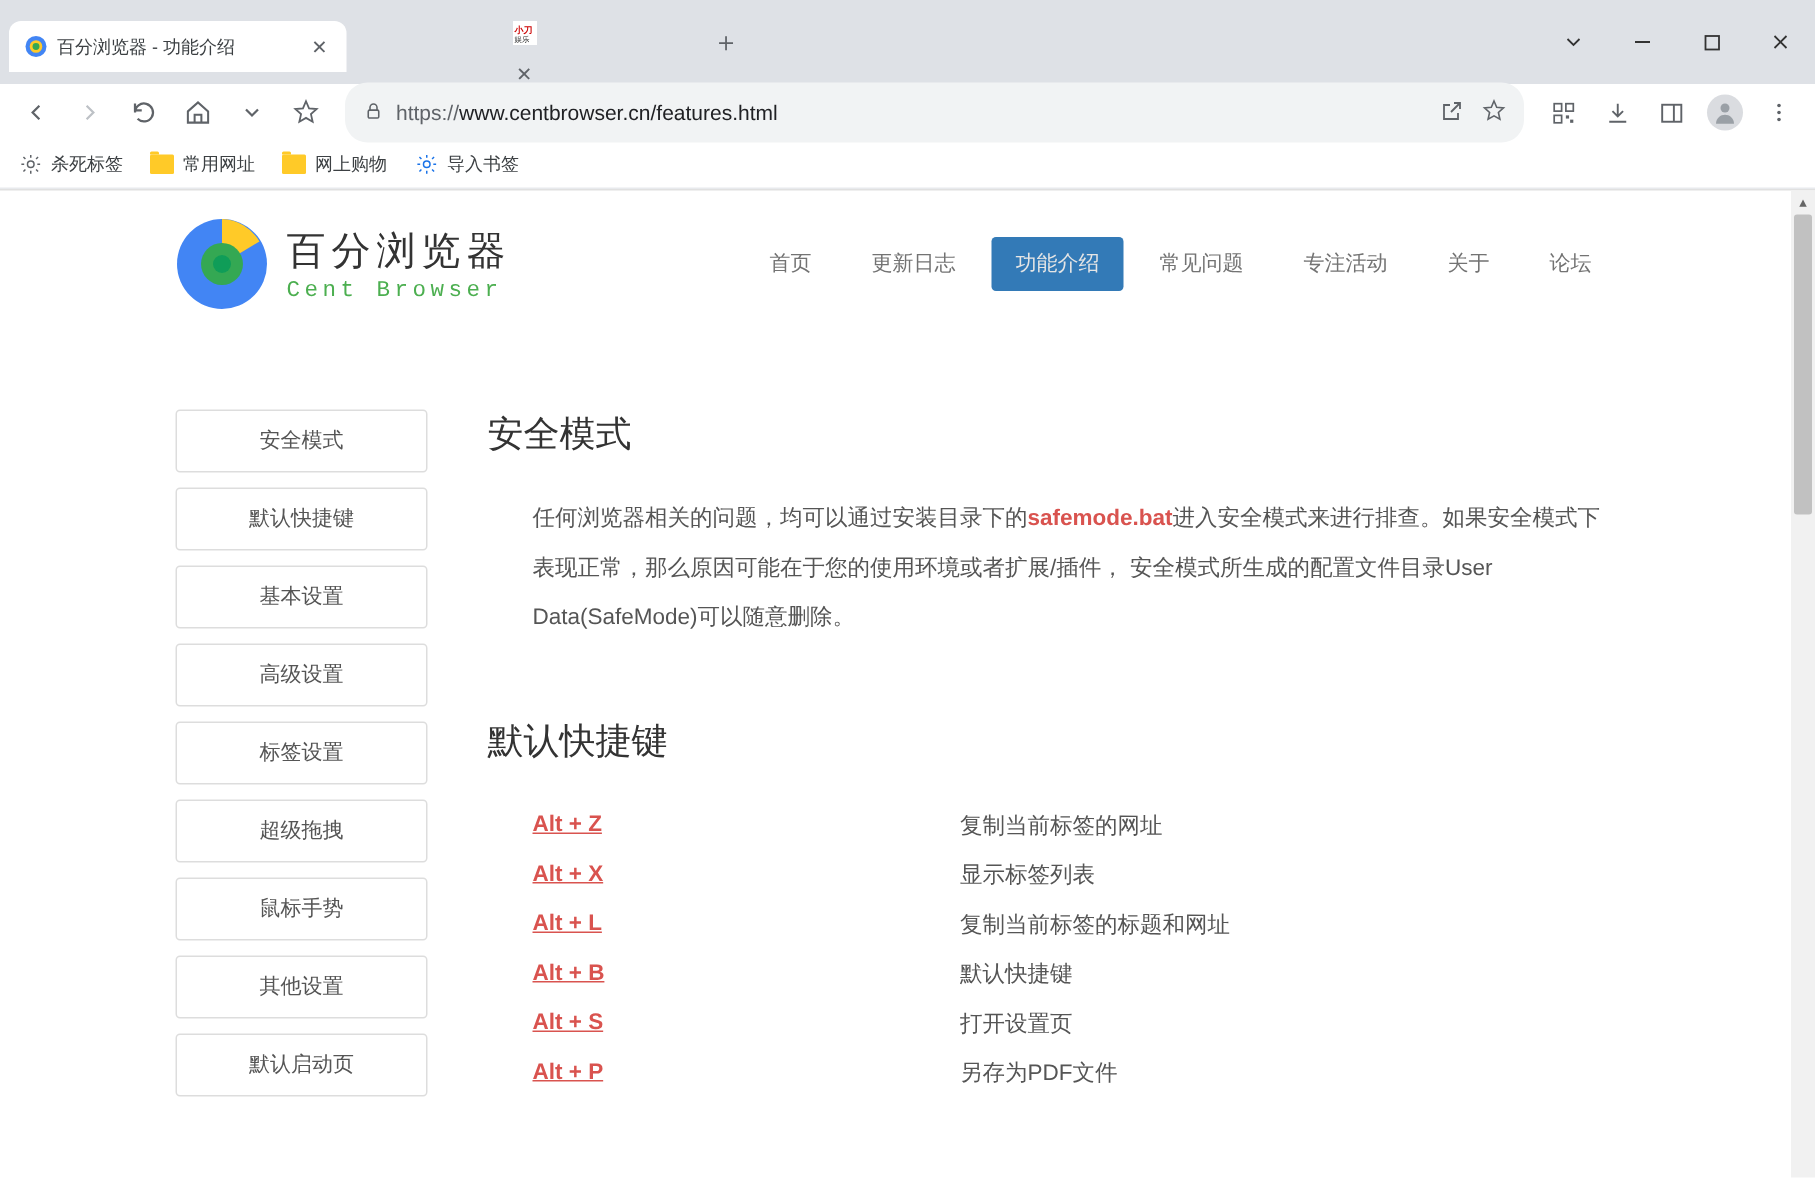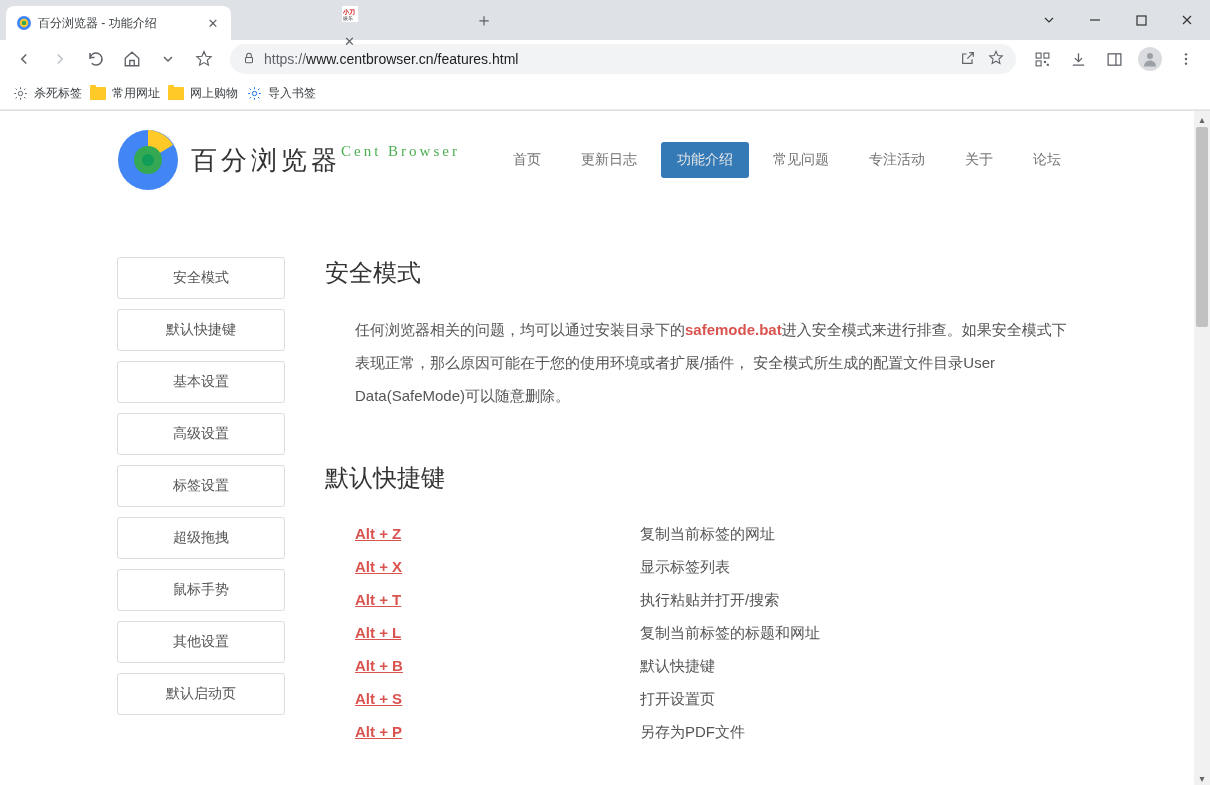--- a/index.html
+++ b/index.html
@@ -1,60 +1,60 @@
 <!DOCTYPE html>
 <html><head>
 <meta charset="utf-8">
 <style>
 * { margin: 0; padding: 0; box-sizing: border-box; }
 body { font-family: "Microsoft YaHei", Arial, sans-serif; font-size: 13px; color: #333; background: #fff; width: 1210px; height: 785px; overflow: hidden; position: relative; }
 
 
 .window-chrome { background: #fff; border-bottom: 1px solid #e0e0e0; }
-.tab-bar { display: flex; align-items: center; height: 40px; background: #dee1e6; }
+.tab-bar { display: flex; align-items: center; height: 56px; background: #dee1e6; }
 .tab { display: flex; align-items: center; height: 34px; padding: 0 10px; background: #fff; border-radius: 8px 8px 0 0; margin-top: 6px; margin-left: 6px; min-width: 225px; max-width: 225px; gap: 6px; position: relative; cursor: pointer; }
 .tab.inactive { background: transparent; flex-direction: column; }
 .tab-favicon { width: 16px; height: 16px; flex-shrink: 0; }
 .tab-title { flex: 1; white-space: nowrap; overflow: hidden; text-overflow: ellipsis; font-size: 12px; color: #3c4043; }
 .tab-close { width: 16px; height: 16px; display: flex; align-items: center; justify-content: center; color: #5f6368; cursor: pointer; border-radius: 50%; font-size: 13px; }
 .new-tab-btn { width: 28px; height: 28px; display: flex; align-items: center; justify-content: center; margin-left: 8px; color: #5f6368; cursor: pointer; border-radius: 50%; font-size: 18px; }
 .window-controls { margin-left: auto; display: flex; align-items: center; height: 40px; }
 .win-ctrl { width: 46px; height: 30px; display: flex; align-items: center; justify-content: center; color: #333; cursor: pointer; }
 
 
 .toolbar { display: flex; align-items: center; height: 38px; padding: 0 8px; gap: 4px; background: #fff; }
 .tb-btn { width: 32px; height: 32px; display: flex; align-items: center; justify-content: center; color: #5f6368; cursor: pointer; border-radius: 50%; }
 .tb-btn.disabled { color: #bdc1c6; cursor: default; }
-.address-bar { flex: 1; display: flex; align-items: center; height: 30px; background: #f1f3f4; border-radius: 15px; padding: 0 12px; gap: 8px; margin: 0 6px; color: #5f6368; }
+.address-bar { flex: 1; display: flex; align-items: center; height: 40px; background: #f1f3f4; border-radius: 15px; padding: 0 12px; gap: 8px; margin: 0 6px; color: #5f6368; }
 .url-text { font-size: 14px; color: #202124; }
 .url-text .proto { color: #5f6368; }
 .ab-right { margin-left: auto; display: flex; gap: 12px; align-items: center; color: #5f6368; }
 
 
-.bookmarks-bar { display: flex; align-items: center; height: 32px; padding: 0 12px; gap: 8px; background: #fff; border-bottom: 1px solid #e8eaed; }
+.bookmarks-bar { display: flex; align-items: center; height: 32px; padding: 0 12px; gap: 18px; background: #fff; border-bottom: 1px solid #e8eaed; }
 .bm-item { display: flex; align-items: center; gap: 6px; font-size: 12px; color: #3c4043; cursor: pointer; }
 .bm-icon { width: 16px; height: 16px; display: flex; align-items: center; justify-content: center; }
 .bm-folder { width: 16px; height: 13px; background: #ffca28; border-radius: 1px; position: relative; }
 .bm-folder::before { content: ''; position: absolute; top: -2px; left: 0; width: 6px; height: 2px; background: #ffca28; border-radius: 1px 1px 0 0; }
 
 
 .page-wrap { height: calc(785px - 40px - 38px - 32px); display: flex; position: relative; }
 .page-scroll { flex: 1; overflow-y: auto; }
 .scrollbar { width: 16px; background: #f1f1f1; display: flex; flex-direction: column; }
 .sb-arrow { height: 16px; display: flex; align-items: center; justify-content: center; color: #666; cursor: pointer; font-size: 10px; }
 .sb-track { flex: 1; position: relative; }
 .sb-thumb { position: absolute; left: 2px; right: 2px; top: 0; height: 200px; background: #c1c1c1; border-radius: 2px; cursor: pointer; }
 
 
 .site-header { display: flex; align-items: center; padding: 18px 0 26px; max-width: 960px; margin: 0 auto; }
 .logo-wrap { display: flex; align-items: center; gap: 12px; }
 .logo-circle { width: 62px; height: 62px; position: relative; }
-.logo-text { display: flex; flex-direction: row; }
+.logo-text { display: flex; flex-direction: column; }
 .logo-cn { font-size: 26px; letter-spacing: 4px; color: #333; font-weight: 400; }
-.logo-en { font-size: 15px; letter-spacing: 3px; color: #4caf50; font-family: Liberation Serif, serif; }
+.logo-en { font-size: 15px; letter-spacing: 3px; color: #4caf50; font-family: Liberation Mono, monospace; }
 .nav { display: flex; gap: 8px; margin-left: auto; }
 .nav-item { padding: 9px 16px; font-size: 14px; color: #737373; cursor: pointer; border-radius: 3px; }
 .nav-item.active { background: #337ab7; color: #e5e5e5; }
 
 
 .content { display: flex; max-width: 960px; margin: 40px auto 0; gap: 40px; }
 .sidebar { width: 168px; display: flex; flex-direction: column; gap: 10px; flex-shrink: 0; }
 .side-btn { height: 42px; border: 1px solid #ddd; background: #fff; display: flex; align-items: center; justify-content: center; font-size: 14px; color: #555; cursor: pointer; border-radius: 3px; }
 .main { flex: 1; }
 .section-title { font-size: 24px; color: #333; margin-bottom: 24px; font-weight: 400; }
@@ -285,24 +285,20 @@
         <div class="shortcuts" id="shortcuts">
             <div class="shortcut-row">
               <div class="sc-key">Alt + Z</div>
               <div class="sc-desc">复制当前标签的网址</div>
             </div>
             <div class="shortcut-row">
               <div class="sc-key">Alt + X</div>
               <div class="sc-desc">显示标签列表</div>
             </div>
             <div class="shortcut-row">
-              <div class="sc-key">Alt + T</div>
-              <div class="sc-desc">执行粘贴并打开/搜索</div>
-            </div>
-            <div class="shortcut-row">
               <div class="sc-key">Alt + L</div>
               <div class="sc-desc">复制当前标签的标题和网址</div>
             </div>
             <div class="shortcut-row">
               <div class="sc-key">Alt + B</div>
               <div class="sc-desc">默认快捷键</div>
             </div>
             <div class="shortcut-row">
               <div class="sc-key">Alt + S</div>
               <div class="sc-desc">打开设置页</div>

